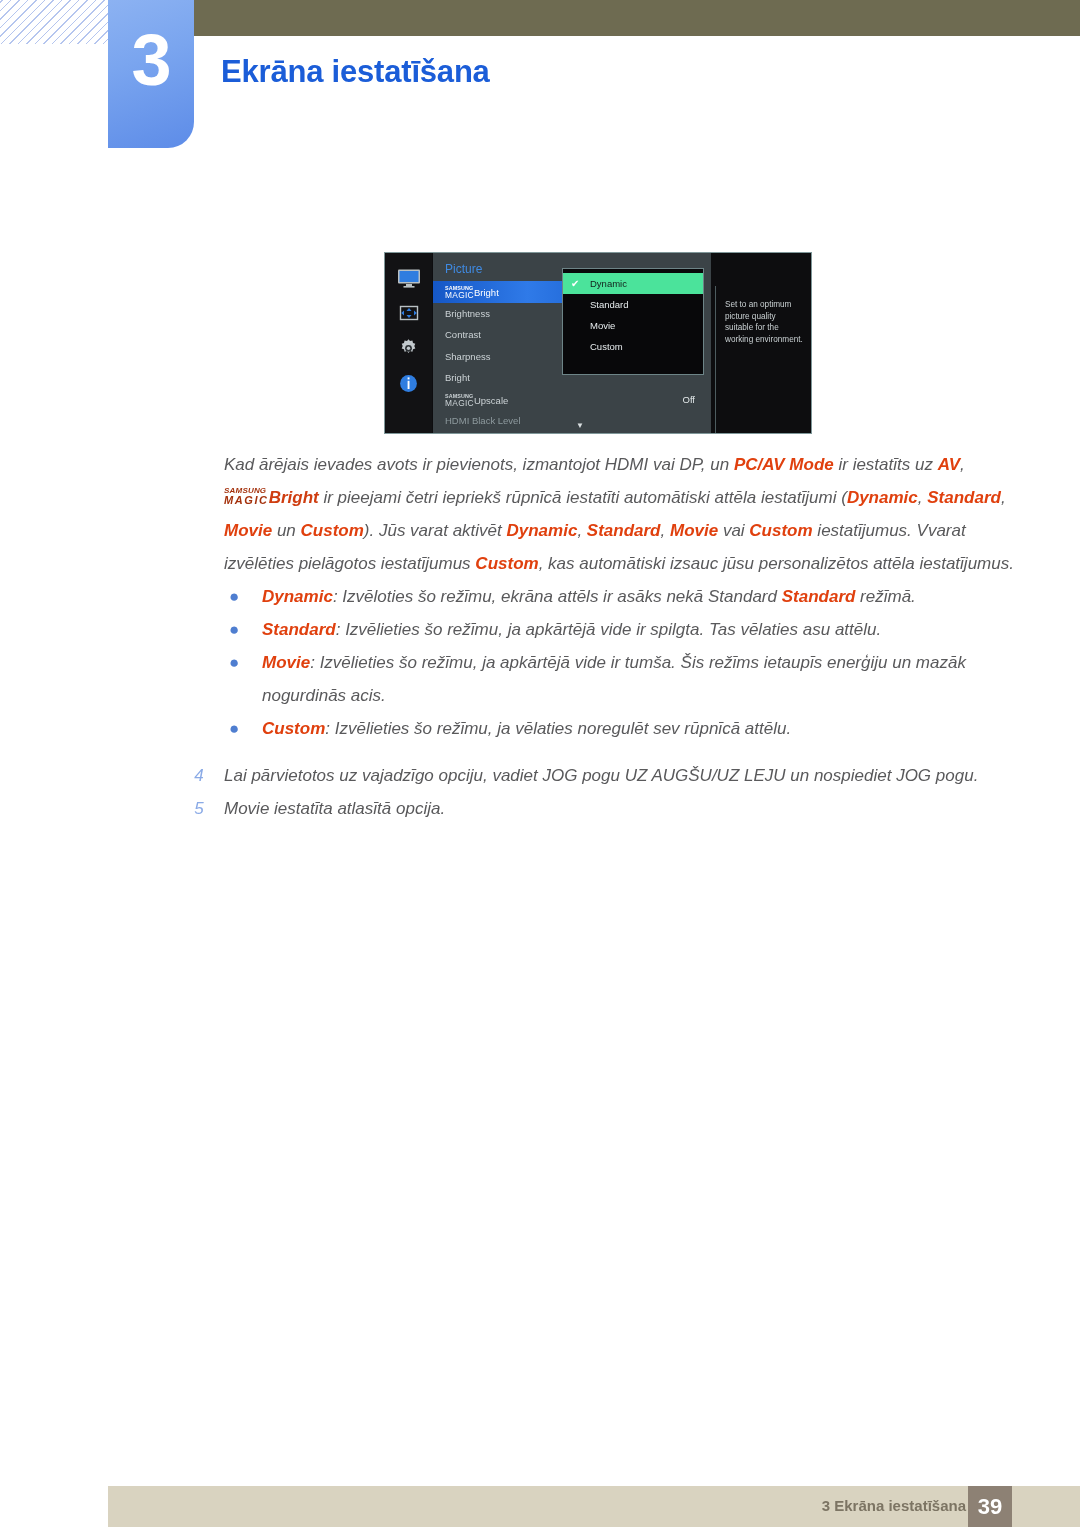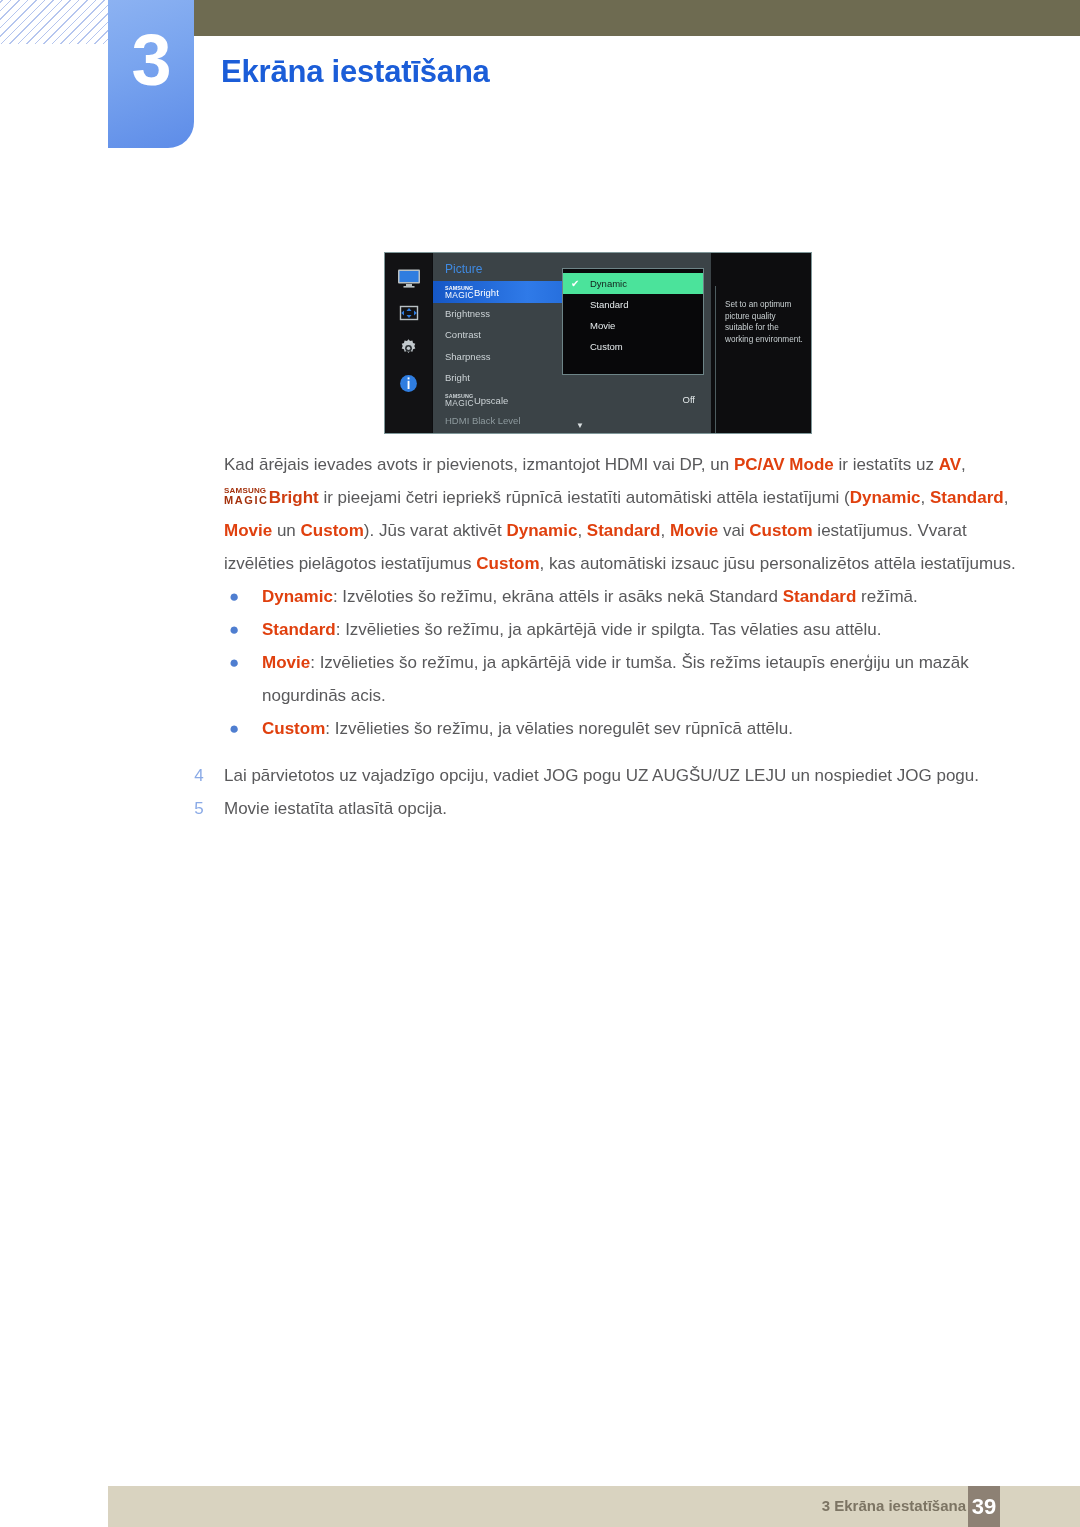--- a/index.html
+++ b/index.html
@@ -223,20 +223,21 @@
     line-height: 11.5px;
     margin-top: 33px;
   }
 
   
   .body {
     position: absolute;
     left: 0;
     top: 448px;
     width: 1080px;
+    font-style: italic;
   }
   .para {
     position: relative;
     margin: 0 0 0 0;
     padding: 0 60px 0 224px;
     font-size: 17px;
     line-height: 33px;
     color: #59595b;
   }
   .para .hl { color: #e0400e; font-weight: 700; }
@@ -325,21 +326,21 @@
     right: 114px;
     top: 11px;
     font-size: 15px;
     font-weight: 700;
     color: #7c7463;
   }
   .footer-page {
     position: absolute;
     left: 968px;
     top: 1486px;
-    width: 32px;
+    width: 44px;
     height: 41px;
     background: #8d8174;
     color: #ffffff;
     font-size: 22px;
     font-weight: 700;
     display: flex;
     align-items: center;
     justify-content: center;
   }
 </style>

